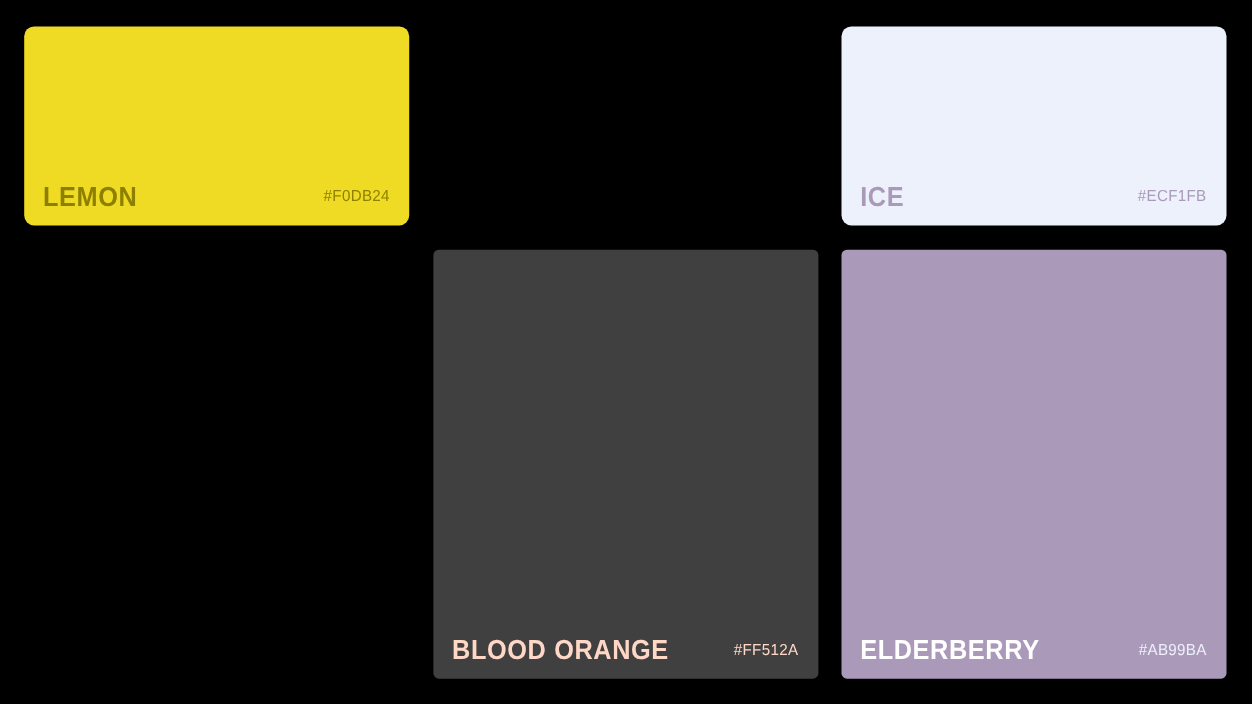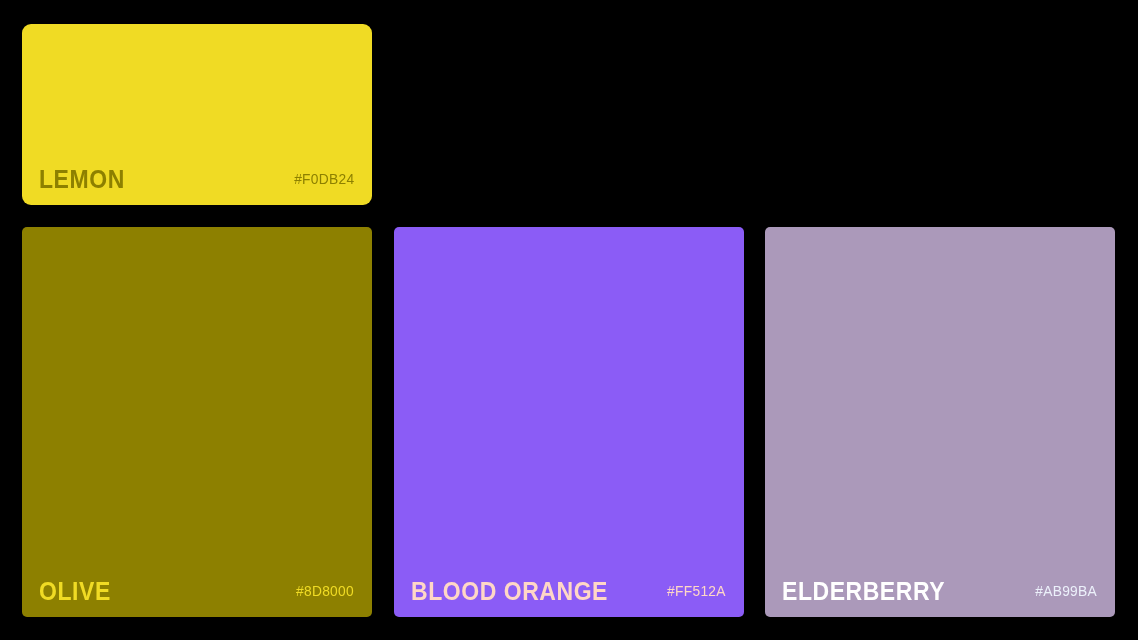--- a/index.html
+++ b/index.html
@@ -75,27 +75,27 @@
 </head>
 <body>
 
 <div id="palette-grid" style="background: rgb(0, 0, 0);">
     <div class="swatch-card row-top" style="left: 22px; top: 24px; width: 350px; height: 181px; background: rgb(240, 219, 36);">
       <div class="card-footer">
         <span class="card-name" style="color: rgb(141, 128, 0);">LEMON</span>
         <span class="card-hex" style="color: rgb(141, 128, 0);">#F0DB24</span>
       </div>
     </div>
-    <div class="swatch-card row-bottom" style="left: 22px; top: 227px; width: 350px; height: 390px; background: rgb(141, 128, 0);">
+    <div class="swatch-card row-top" style="left: 765px; top: 24px; width: 350px; height: 181px; background: rgb(236, 241, 251);">
       <div class="card-footer">
-        <span class="card-name" style="color: rgb(240, 219, 36);">OLIVE</span>
-        <span class="card-hex" style="color: rgb(240, 219, 36);">#8D8000</span>
+        <span class="card-name" style="color: rgb(171, 153, 186);">ICE</span>
+        <span class="card-hex" style="color: rgb(171, 153, 186);">#ECF1FB</span>
       </div>
     </div>
-    <div class="swatch-card row-bottom" style="left: 394px; top: 227px; width: 350px; height: 390px; background: #8b5cf6; padding-left: 32px;">
+    <div class="swatch-card row-bottom" style="left: 394px; top: 227px; width: 350px; height: 390px; background: #404040; padding-left: 32px;">
       <div class="card-footer">
         <span class="card-name" style="color: rgb(255, 215, 198);">BLOOD ORANGE</span>
         <span class="card-hex" style="color: rgb(255, 215, 198);">#FF512A</span>
       </div>
     </div>
     <div class="swatch-card row-bottom" style="left: 765px; top: 227px; width: 350px; height: 390px; background: rgb(171, 153, 186); text-decoration: underline;">
       <div class="card-footer">
         <span class="card-name" style="color: rgb(255, 255, 255);">ELDERBERRY</span>
         <span class="card-hex" style="color: rgb(236, 241, 251);">#AB99BA</span>
       </div>

